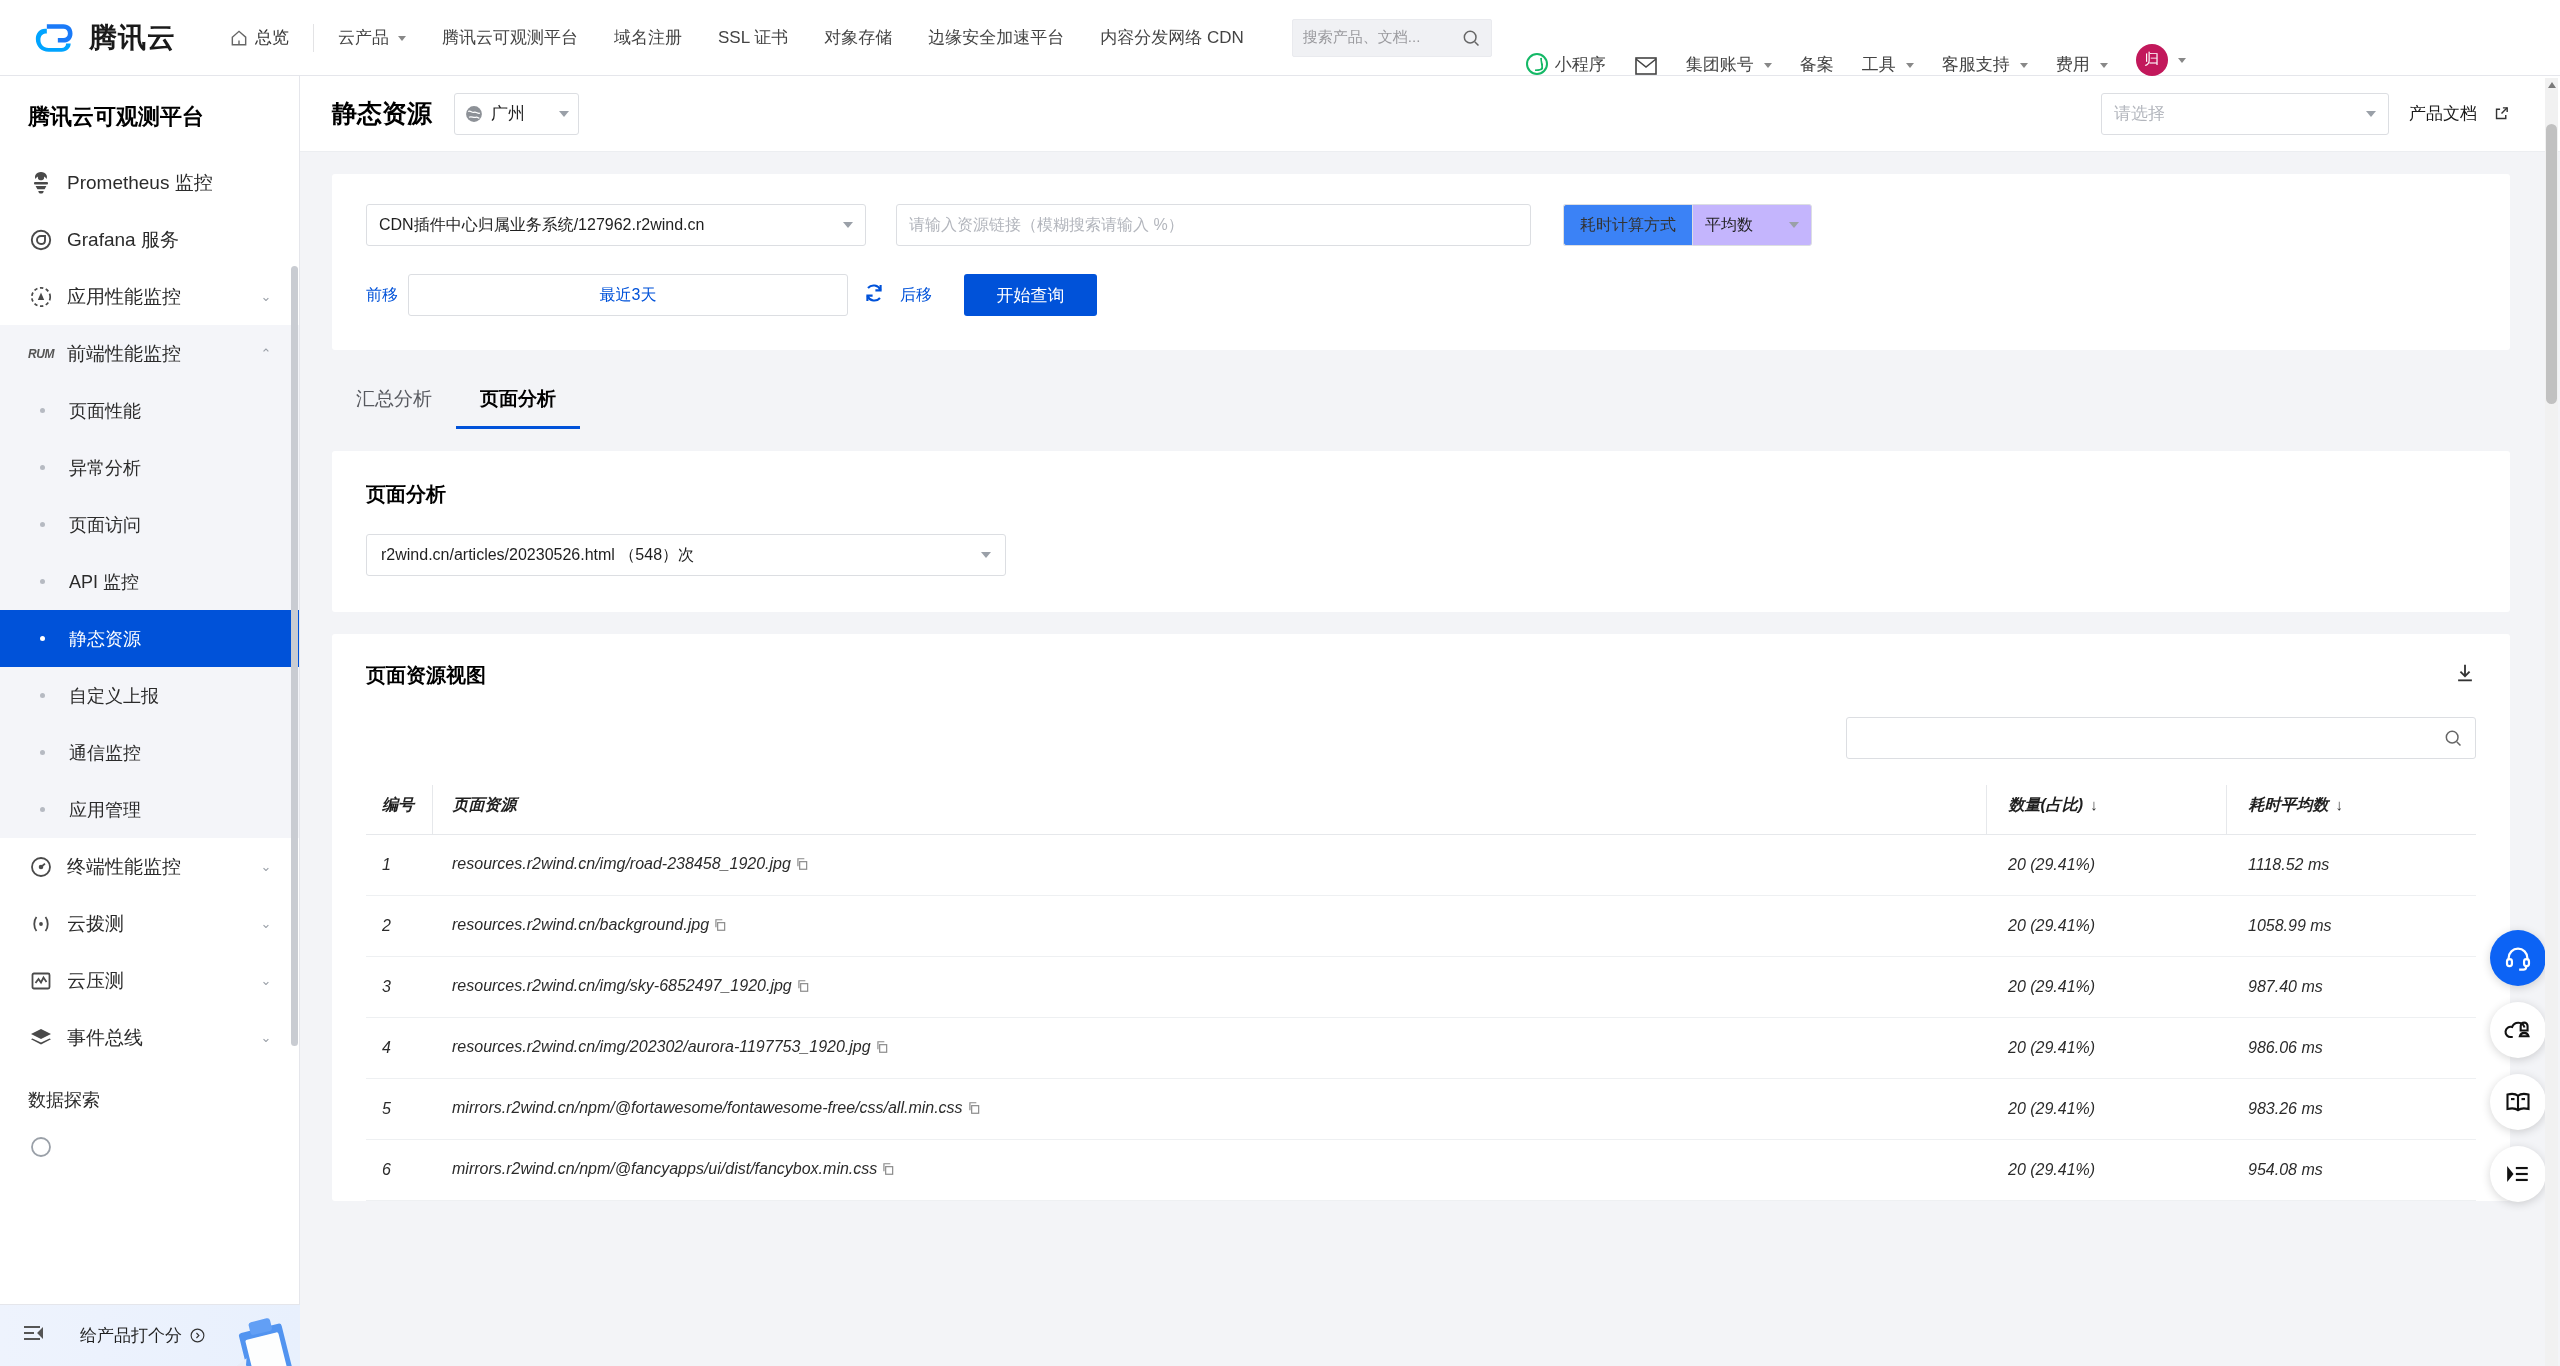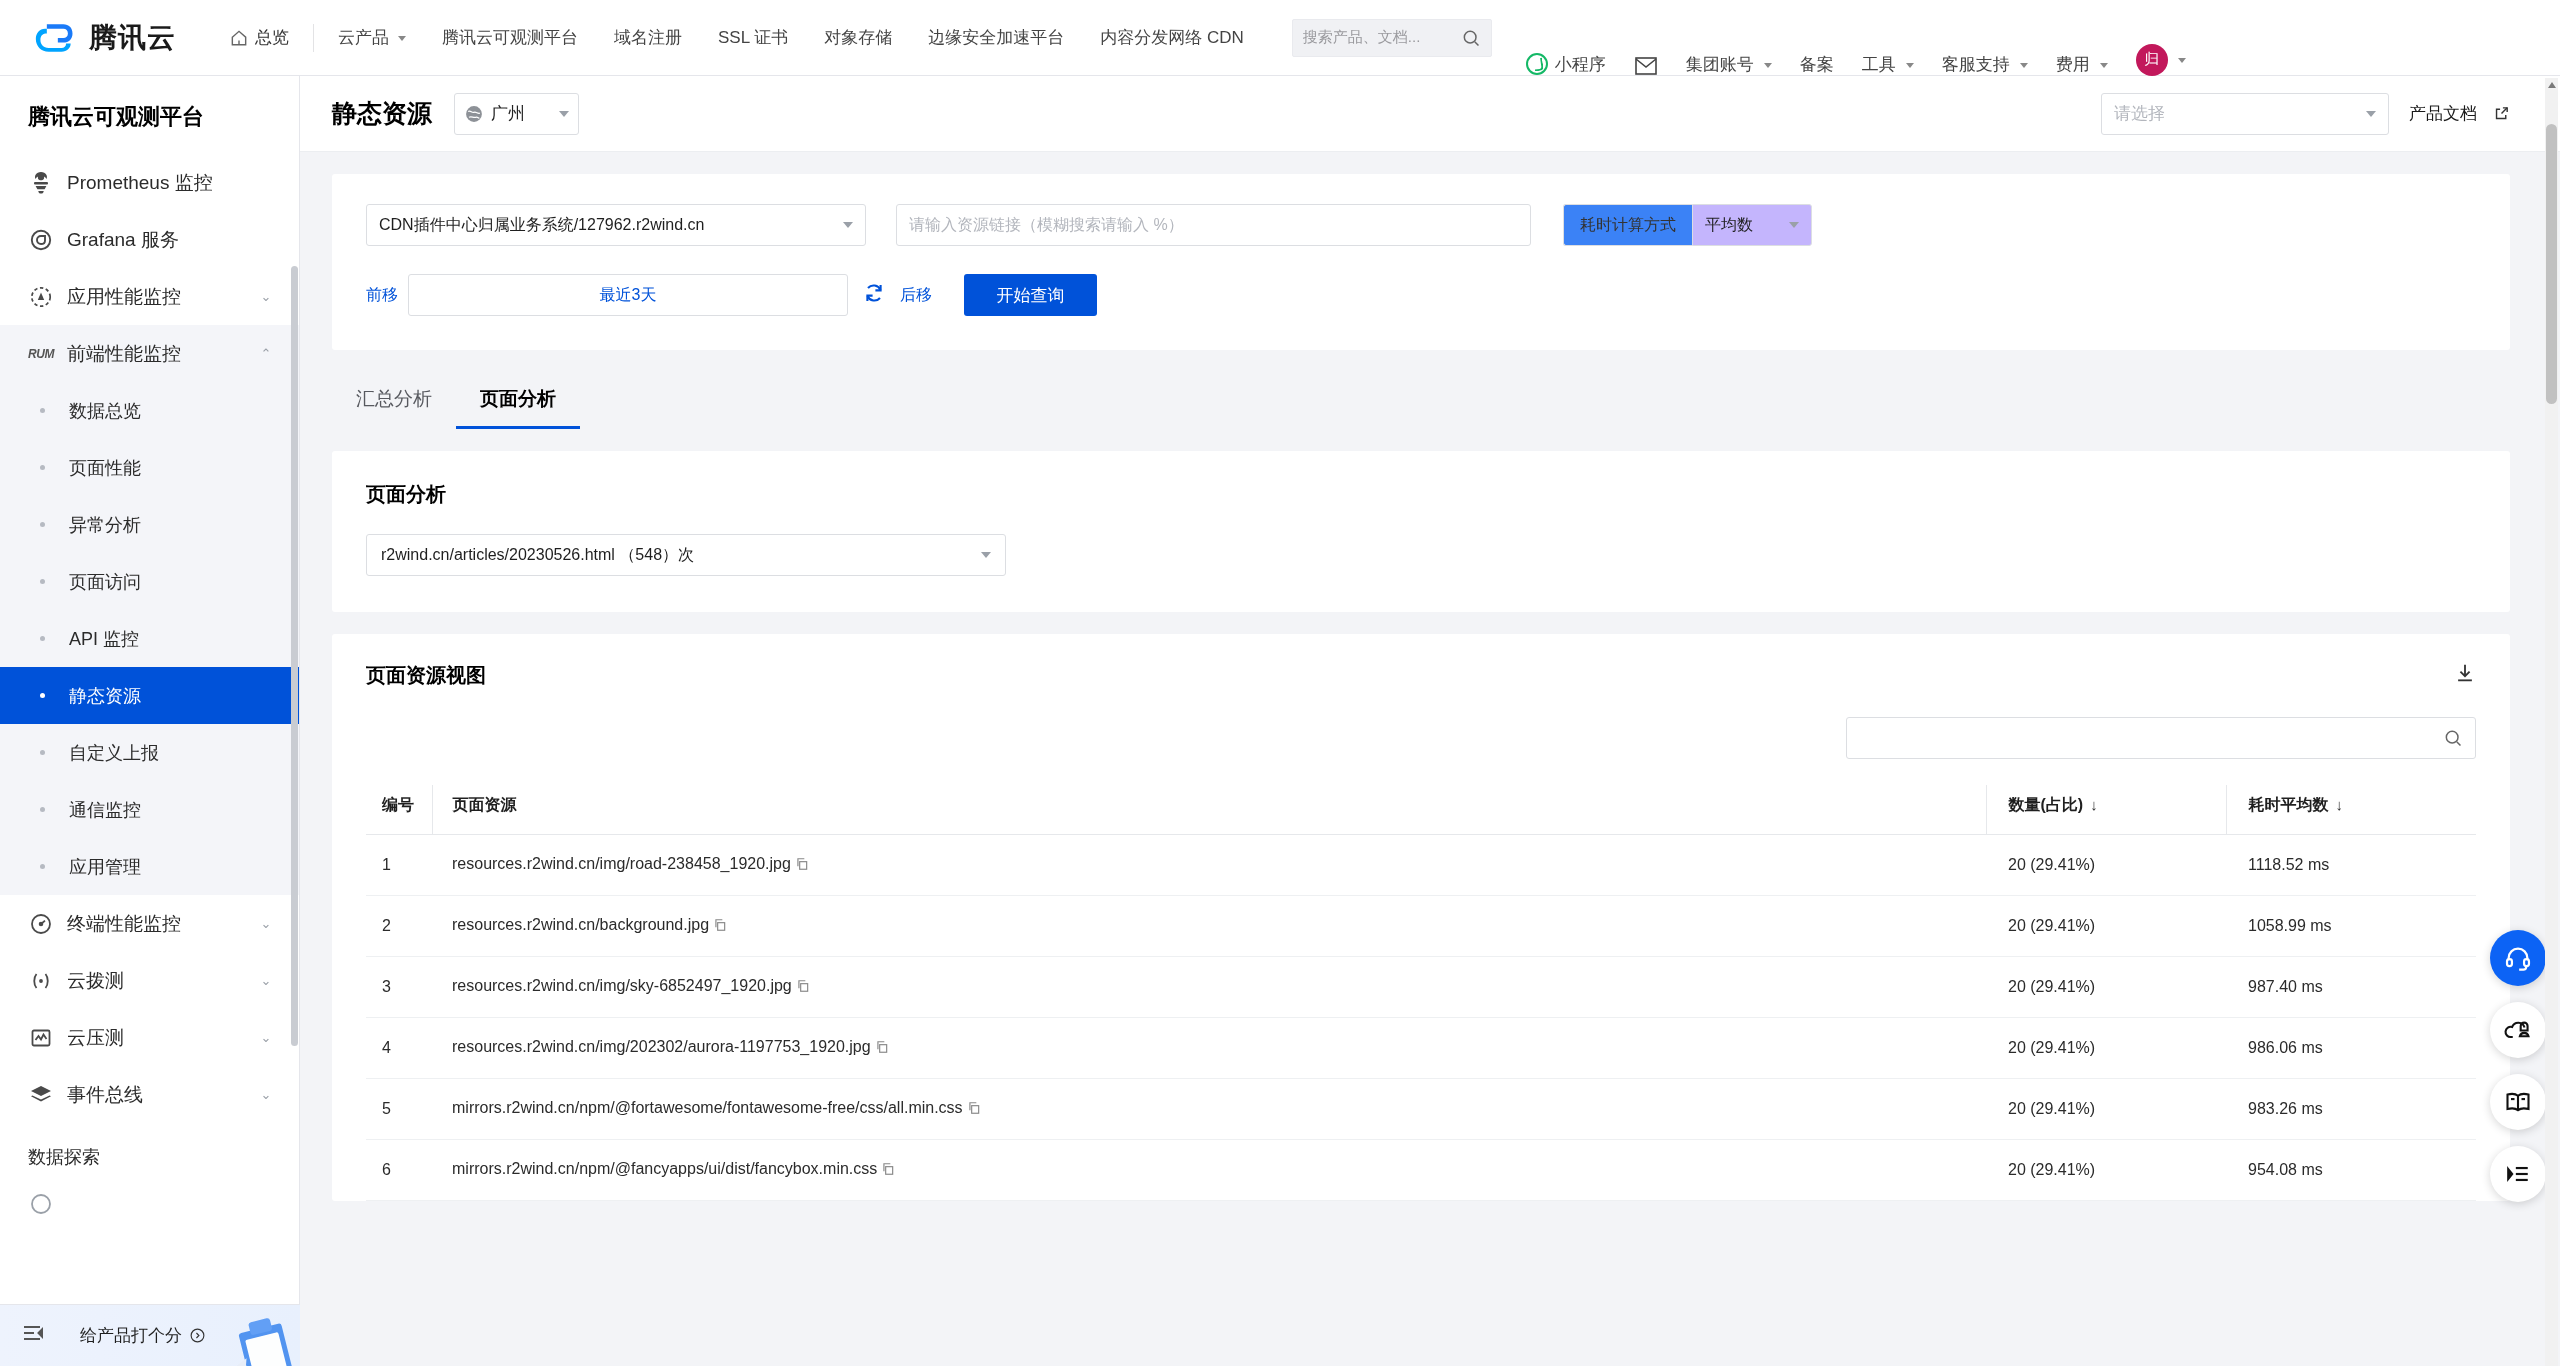--- a/index.html
+++ b/index.html
@@ -182,21 +182,21 @@
 
   .res-card { padding: 28px 34px 0 34px; }
   .res-head { display: flex; align-items: flex-start; }
   .dl-ic { margin-left: auto; cursor: pointer; }
   .tbl-search {
     margin: 28px 0 0 auto; width: 630px; height: 42px; border: 1px solid #dcdee2; border-radius: 3px;
     display: flex; align-items: center; padding: 0 12px; background: #fff;
   }
   .tbl-search .sp { flex: 1; }
 
-  table.rtable { width: 100%; border-collapse: collapse; margin-top: 26px; }
+  table.rtable { width: 100%; border-collapse: collapse; margin-top: 26px; font-style: italic; }
   table.rtable th {
     text-align: left; font-size: 16px; font-weight: 700; color: #1f1f1f;
     padding: 10px 0 18px 0; border-bottom: 1px solid #e6e8eb;
   }
   table.rtable td {
     font-size: 16px; color: #2b2b2b; padding: 20px 0; border-bottom: 1px solid #eef0f2;
   }
   .col-num { width: 66px; padding-left: 16px !important; }
   .col-res { padding-left: 20px !important; border-left: 1px solid #e6e8eb; }
   .col-cnt { width: 240px; padding-left: 22px !important; border-left: 1px solid #e6e8eb; }
@@ -352,24 +352,20 @@
     <span class="chev">⌄</span>
   </div>
 
   <div class="side-group-active-bg">
     <div class="side-row">
       <span class="ic rum-badge">RUM</span>
       <span class="lbl">前端性能监控</span>
       <span class="chev">⌃</span>
     </div>
 
-    <div class="sub-row">
-        <span class="dot"></span>
-        <span>数据总览</span>
-      </div>
     <div class="sub-row">
         <span class="dot"></span>
         <span>页面性能</span>
       </div>
     <div class="sub-row">
         <span class="dot"></span>
         <span>异常分析</span>
       </div>
     <div class="sub-row">
         <span class="dot"></span>

